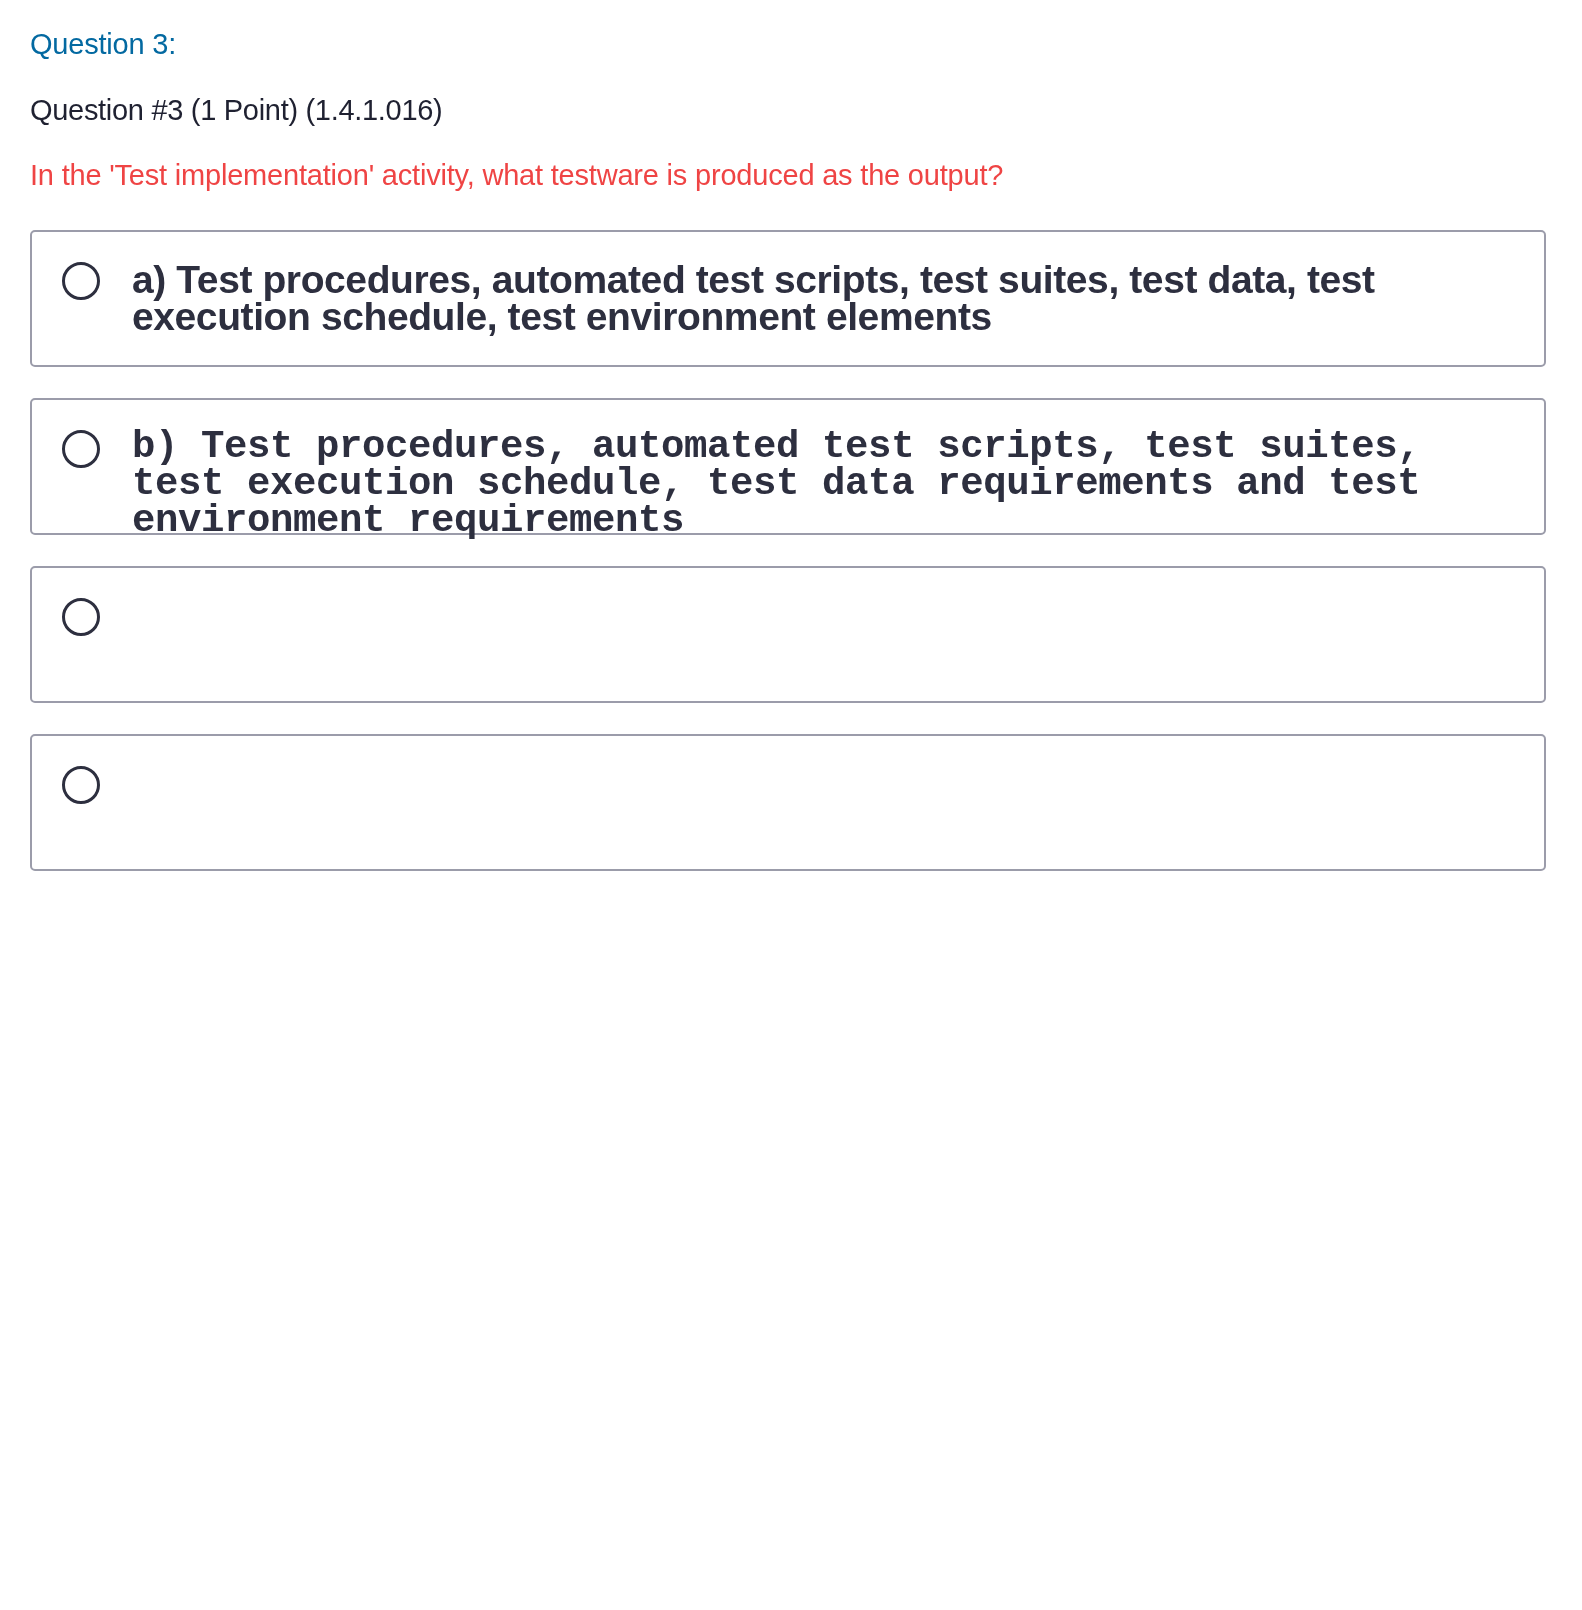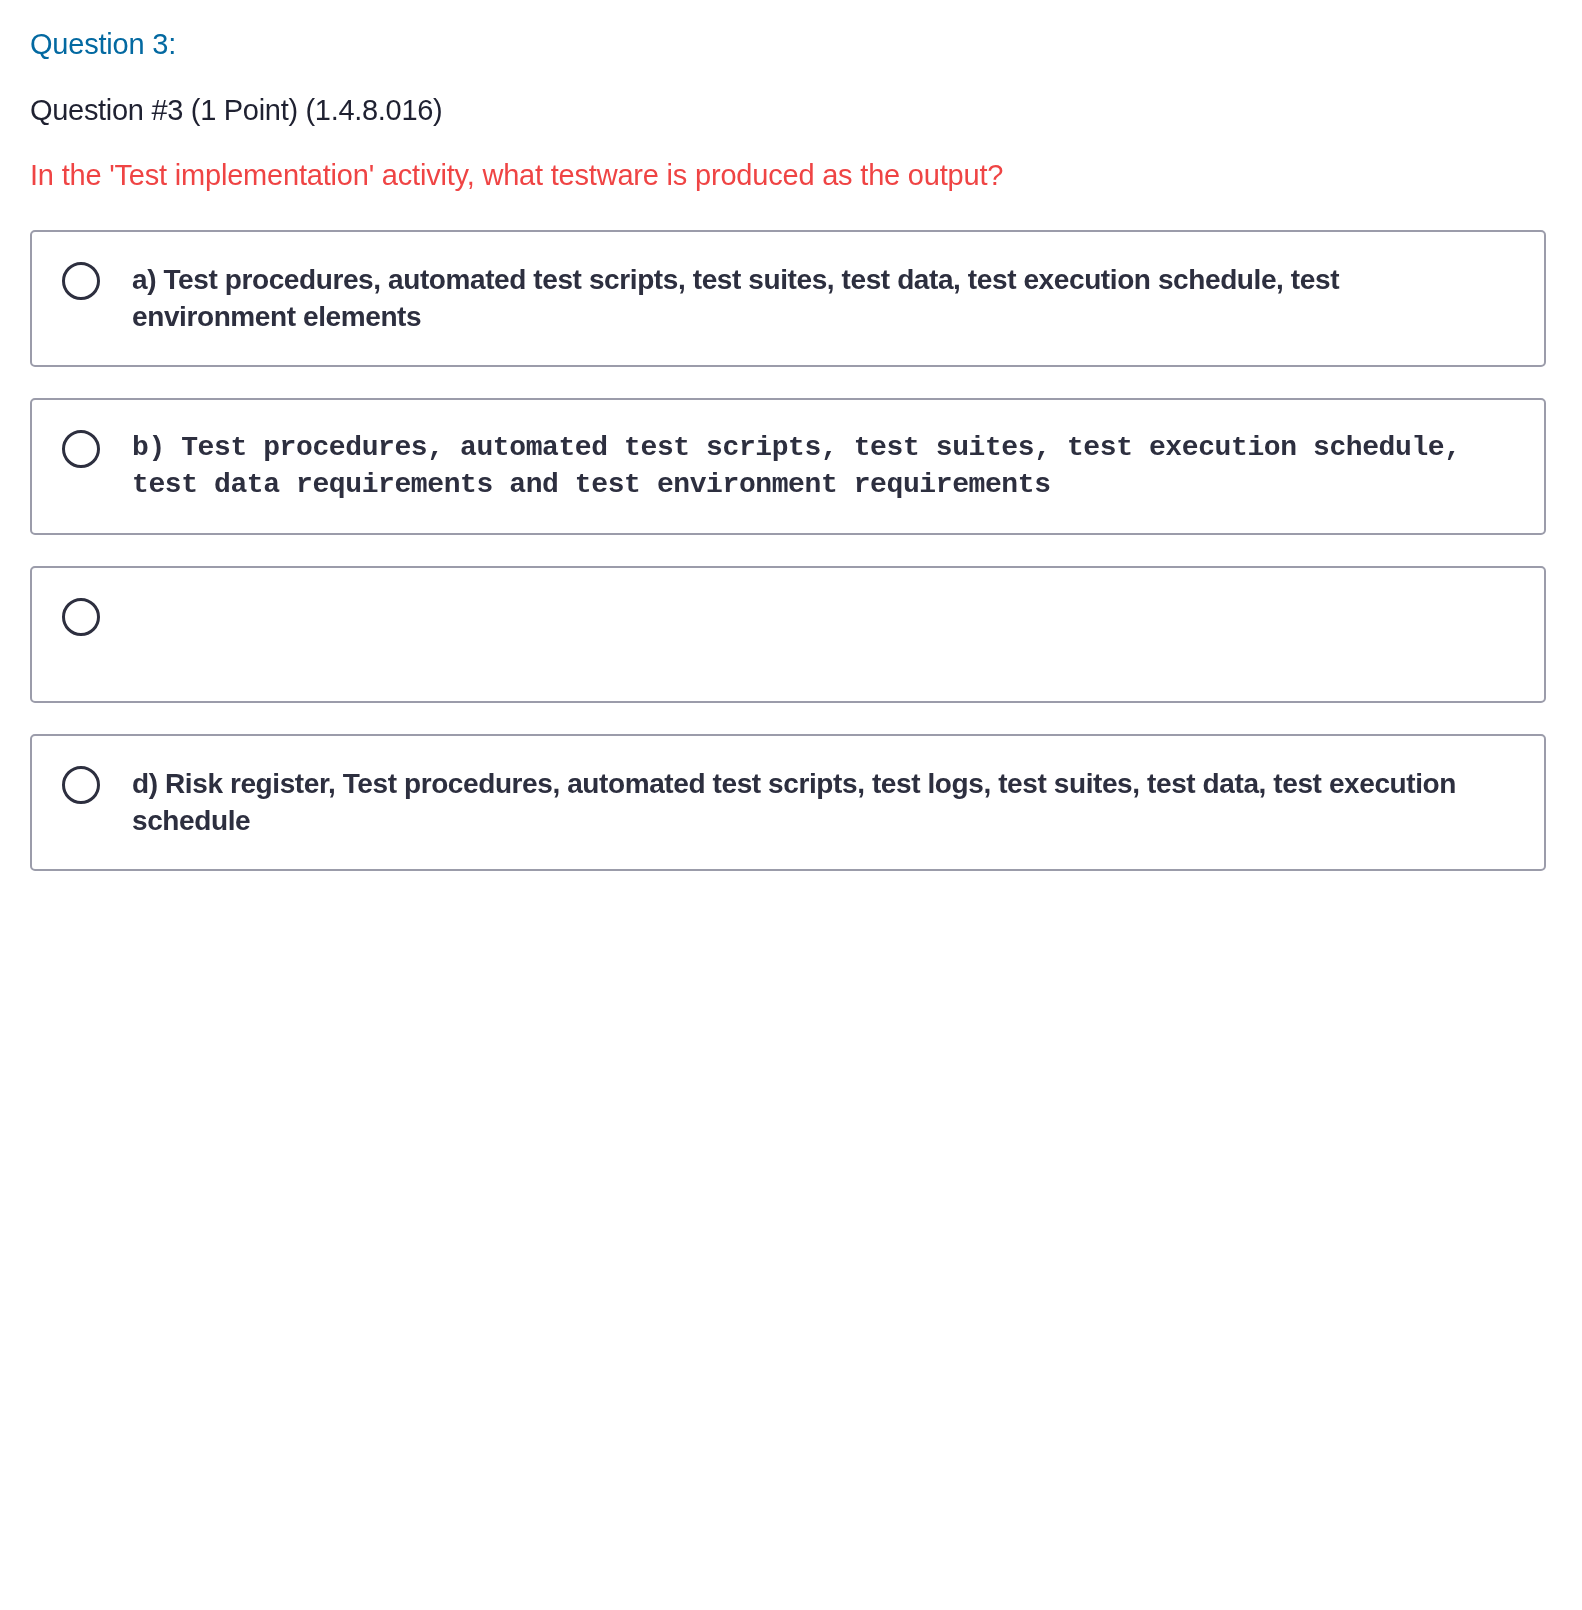--- a/index.html
+++ b/index.html
@@ -76,45 +76,44 @@
       height: 32px;
       border: 3.5px solid #2d2f3f;
       border-radius: 50%;
       box-sizing: content-box;
     }
     .option .label {
       position: absolute;
       left: 100px;
       top: 29px;
       width: 1370px;
-      font-size: 28px;
+      font-size: 39px;
       font-weight: 700;
       color: #2d2f3f;
       line-height: 37px;
       letter-spacing: -0.4px;
     }
   </style>
 </head>
 <body>
 
 <div class="container">
   <div class="q-number">Question 3:</div>
-  <div class="q-title">Question #3 (1 Point) (1.4.8.016)</div>
+  <div class="q-title">Question #3 (1 Point) (1.4.1.016)</div>
   <div class="q-prompt">In the 'Test implementation' activity, what testware is produced as the output?</div>
 
   <div class="options">
     <div class="option" style="top:0px;">
       <span class="radio"></span>
       <div class="label">a) Test procedures, automated test scripts, test suites, test data, test execution schedule, test environment elements</div>
     </div>
     <div class="option" style="top:168px;font-family:Liberation Mono, monospace;">
       <span class="radio"></span>
       <div class="label">b) Test procedures, automated test scripts, test suites, test execution schedule, test data requirements and test environment requirements</div>
     </div>
     <div class="option" style="top:336px;">
       <span class="radio"></span>
     </div>
     <div class="option" style="top:504px;">
       <span class="radio"></span>
-      <div class="label">d) Risk register, Test procedures, automated test scripts, test logs, test suites, test data, test execution schedule</div>
     </div>
   </div>
 </div>
 
 </body></html>

